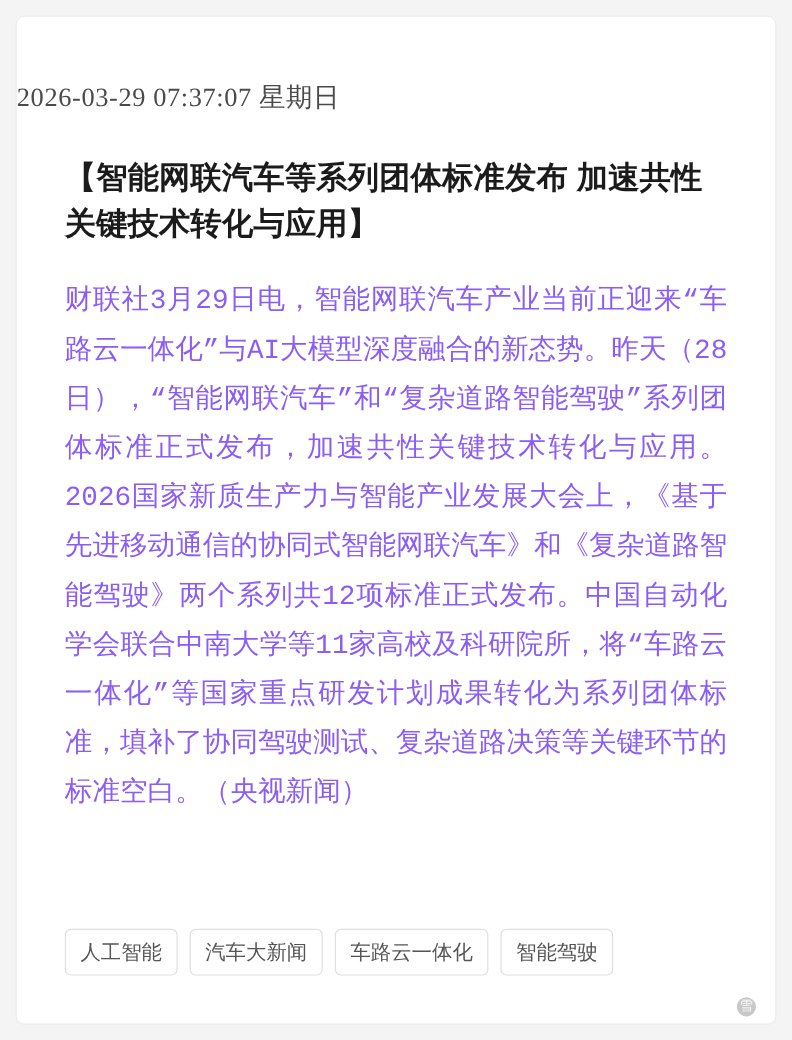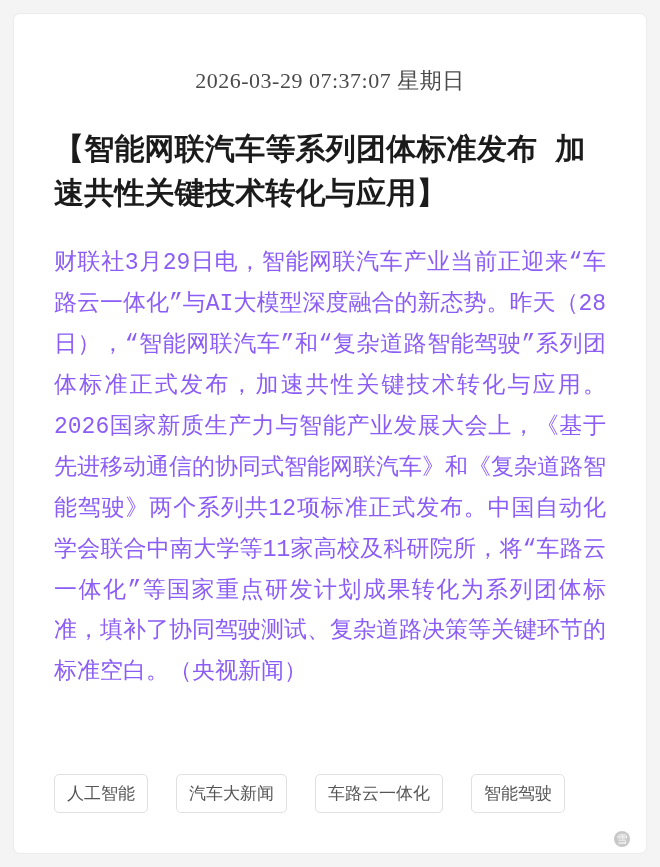--- a/index.html
+++ b/index.html
@@ -26,51 +26,51 @@
     top: 14px;
     width: 632px;
     height: 839px;
     background: #ffffff;
     border-radius: 6px;
     box-shadow: 0 0 0 1px #ececec;
     box-sizing: border-box;
     overflow: hidden;
   }
   .timestamp {
-    text-align: center;
+    text-align: left;
     color: #4a4a4a;
     font-size: 22px;
     letter-spacing: 0.5px;
     margin-top: 52px;
     font-family: "Liberation Serif", "DejaVu Serif", serif;
   }
   .title {
     margin: 34px 40px 0 40px;
-    font-size: 30px;
+    font-size: 26px;
     line-height: 1.45;
     font-weight: bold;
     color: #1b1b1b;
     letter-spacing: 0.2px;
-    font-family: Liberation Mono, monospace;
+    font-family: Liberation Sans, sans-serif;
   }
   .body-text {
     margin: 26px 40px 0 40px;
     font-size: 23px;
     line-height: 1.78;
     color: #8b5cf6;
     text-align: justify;
     font-family: Liberation Mono, monospace;
   }
   .tags {
     position: absolute;
     left: 40px;
     top: 760px;
     display: flex;
     flex-wrap: wrap;
-    gap: 28px;
+    gap: 10px;
   }
   .tag {
     border: 1px solid #e0e0e0;
     border-radius: 5px;
     padding: 7px 12px;
     font-size: 17px;
     color: #555555;
     background: #ffffff;
     white-space: nowrap;
     font-family: "Liberation Sans", sans-serif;

